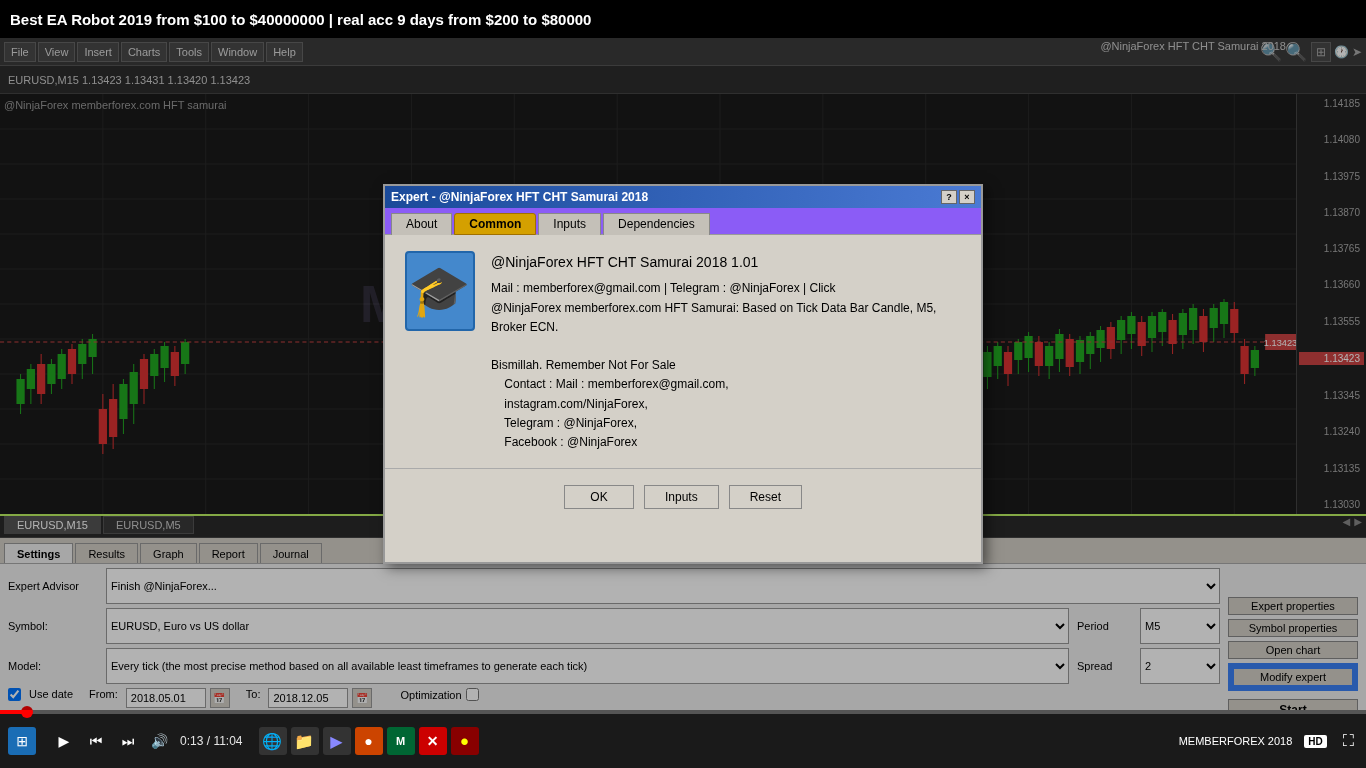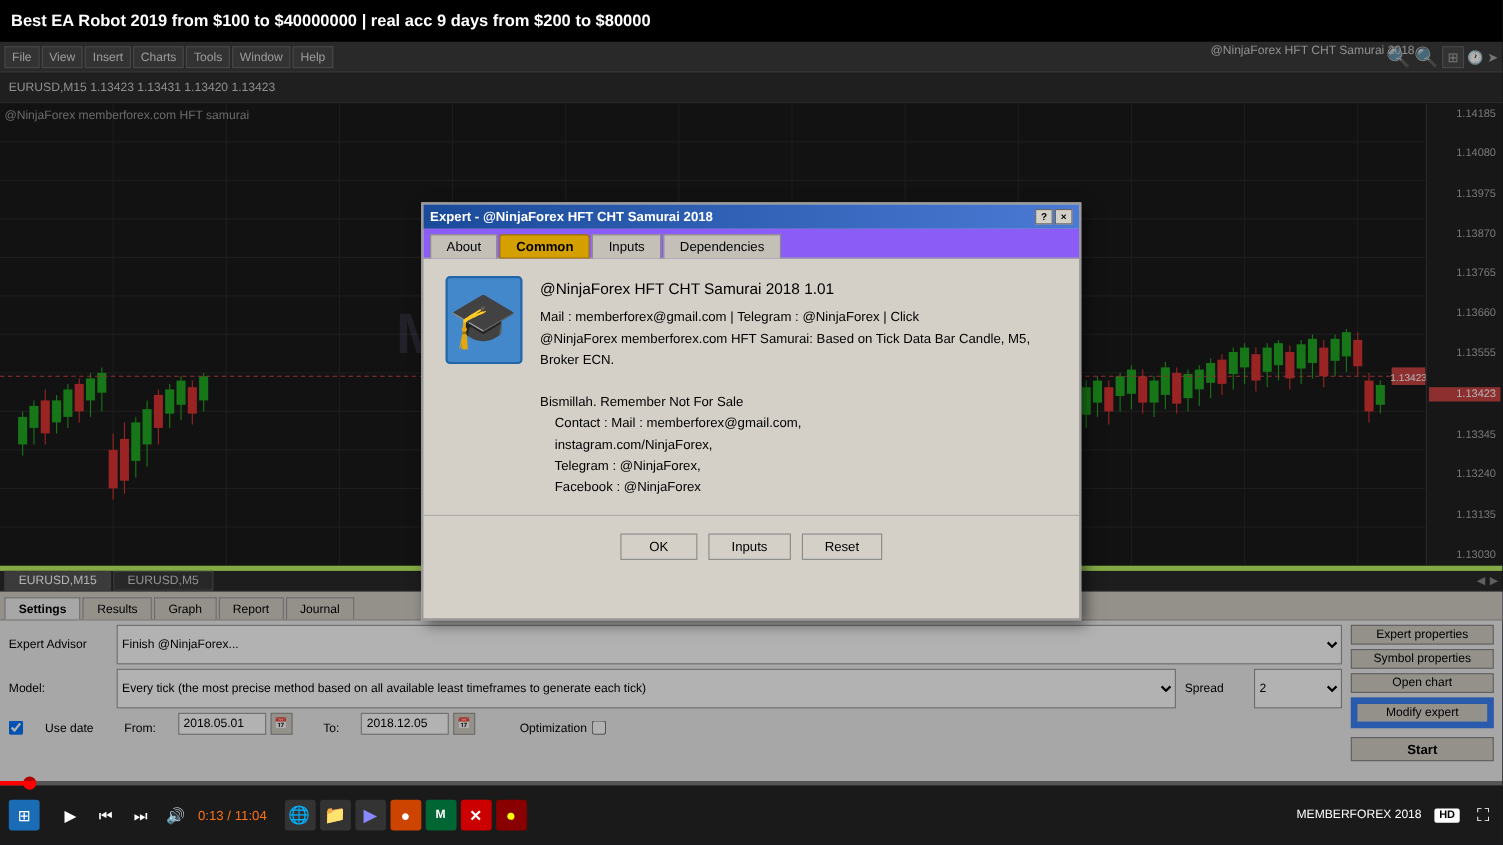--- a/index.html
+++ b/index.html
@@ -114,23 +114,23 @@
     #candles-svg {
       width: 100%;
       height: 100%;
     }
 
     
     #chart-tabs {
       background: #2a2a2a;
       height: 24px;
       display: flex;
-      align-items: center;
+      align-items: flex-start;
       padding: 0 4px;
-      border-top: 5px solid #bef264;
+      border-top: 2px solid #bef264;
       border-bottom: 1px solid #444;
     }
 
     .chart-tab {
       background: #3a3a3a;
       border: 1px solid #555;
       color: #ccc;
       padding: 2px 12px;
       font-size: 11px;
       cursor: pointer;
@@ -248,21 +248,21 @@
       cursor: pointer;
       font-size: 14px;
       display: flex;
       align-items: center;
       justify-content: center;
       width: 24px;
       height: 24px;
     }
 
     #time-display {
-      color: #f97316;
+      color: #e5e5e5;
       font-size: 12px;
       white-space: nowrap;
     }
 
     #player-right {
       display: flex;
       align-items: center;
       gap: 12px;
       margin-left: auto;
     }
@@ -762,53 +762,63 @@
 
       <div>
 
         <div style="display:flex; align-items:center; gap:8px; margin-bottom:4px;">
           <span style="min-width:90px; font-size:11px;">Expert Advisor</span>
           <select class="full-select" style="flex:1;">
             <option>Finish @NinjaForex...</option>
           </select>
         </div>
 
+        <div style="display:flex; align-items:center; gap:8px; margin-bottom:4px;">
+          <span style="min-width:90px; font-size:11px;">Symbol:</span>
+          <select class="full-select" style="flex:1;">
+            <option>EURUSD, Euro vs US dollar</option>
+          </select>
+          <span style="min-width:55px; font-size:11px;">Period</span>
+          <select class="full-select" style="width:80px;">
+            <option>M5</option>
+          </select>
+        </div>
 
         <div style="display:flex; align-items:center; gap:8px; margin-bottom:4px;">
           <span style="min-width:90px; font-size:11px;">Model:</span>
           <select class="full-select" style="flex:1;">
             <option>Every tick (the most precise method based on all available least timeframes to generate each tick)</option>
           </select>
           <span style="min-width:55px; font-size:11px;">Spread</span>
           <select class="full-select" style="width:80px;">
             <option>2</option>
           </select>
         </div>
 
-        <div style="display:flex; align-items:flex-end; gap:20px;">
+        <div style="display:flex; align-items:flex-start; gap:8px;">
           <input type="checkbox" checked="" style="">
           <span style="font-size:11px;">Use date</span>
           <span style="font-size:11px; margin-left:8px;">From:</span>
           <div class="date-input-group">
             <input type="text" class="tester-date-input" value="2018.05.01" style="">
             <div class="cal-btn">📅</div>
           </div>
           <span style="font-size:11px; margin-left:8px;">To:</span>
           <div class="date-input-group">
             <input type="text" class="tester-date-input" value="2018.12.05" style="">
             <div class="cal-btn">📅</div>
           </div>
           <div style="display:flex; align-items:center; gap:4px; margin-left:20px;">
             <span style="font-size:11px;">Optimization</span>
             <input type="checkbox" style="">
           </div>
         </div>
       </div>
 
-      <div style="display:flex; flex-direction:column; gap:4px; min-width:130px;">
+      <div style="display:flex; flex-direction:column; gap:4px; min-width:130px;margin-top:29px;">
         <button style="background:#d4d0c8; border:1px solid #888; padding:2px 8px; font-size:11px; cursor:pointer; text-align:center;">Expert properties</button>
         <button style="background:#d4d0c8; border:1px solid #888; padding:2px 8px; font-size:11px; cursor:pointer; text-align:center;">Symbol properties</button>
         <button style="background:#d4d0c8; border:1px solid #888; padding:2px 8px; font-size:11px; cursor:pointer; text-align:center;">Open chart</button>
         <button style="background:#d4d0c8; border:6px solid #3b82f6; padding:2px 12px; font-size:11px; cursor:pointer; text-align:center;">Modify expert</button>
         <button style="background:#d4d0c8; border:1px solid #888; padding:3px 16px; font-size:12px; cursor:pointer; font-weight:bold; margin-top:4px;">Start</button>
       </div>
     </div>
 
   </div>
 

